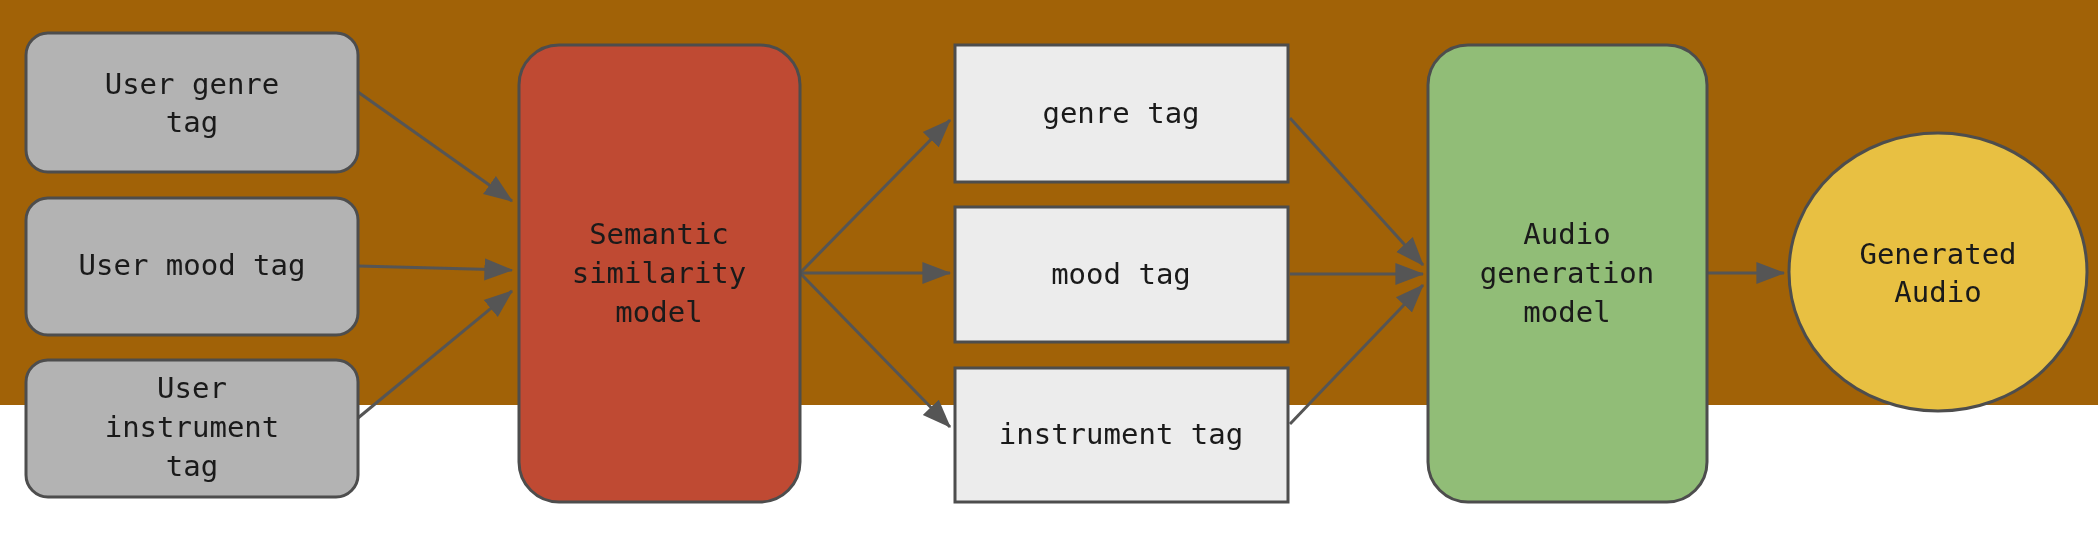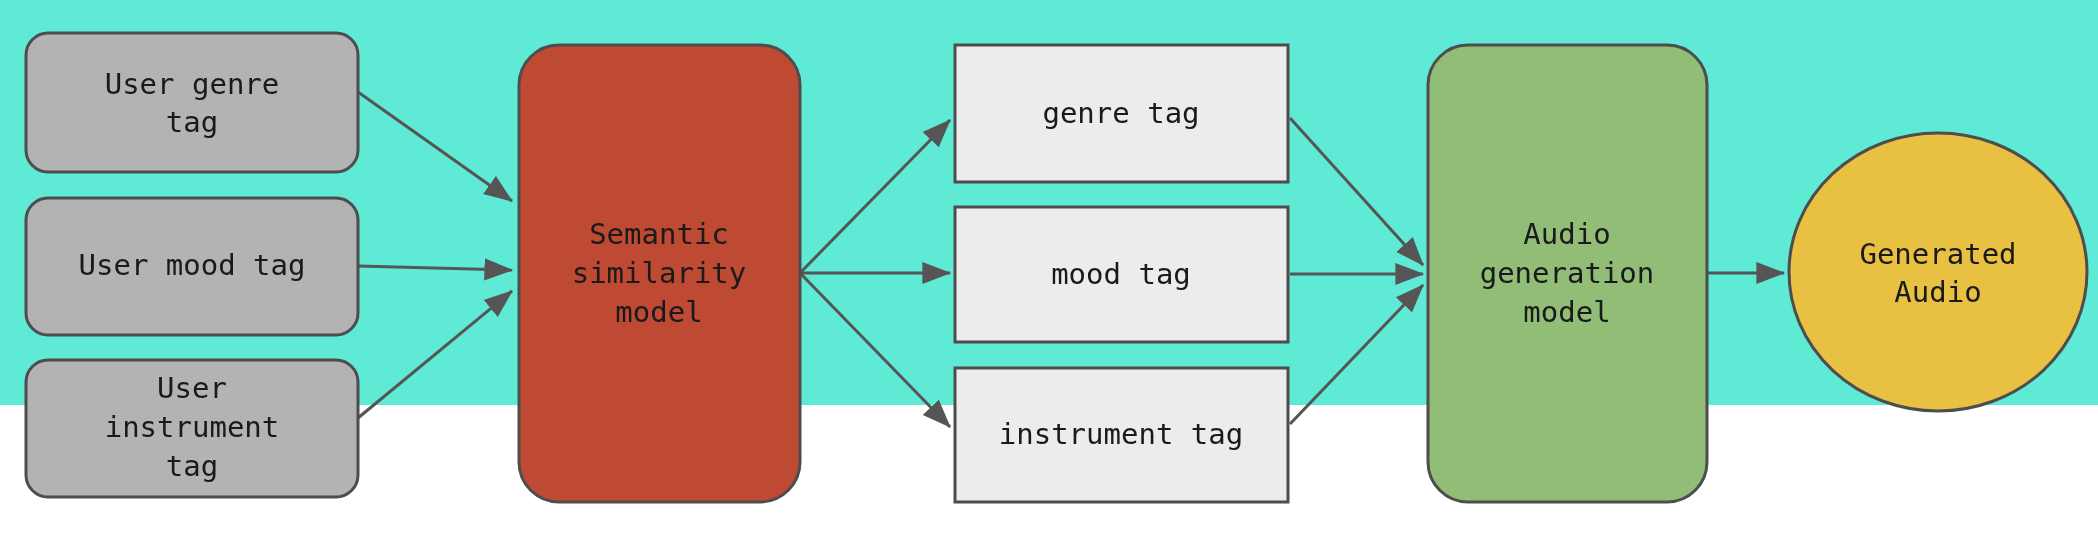--- a/index.html
+++ b/index.html
@@ -10,21 +10,21 @@
   body {
     width: 2098px;
     height: 538px;
     overflow: hidden;
     font-family: "DejaVu Sans Mono", monospace;
   }
   #diagram-root {
     position: relative;
     width: 2098px;
     height: 405px;
-    background: #5eead4;
+    background: #a16207;
   }
   svg#flow-svg {
     position: absolute;
     top: 0;
     left: 0;
     width: 2098px;
     height: 538px;
     display: block;
   }
   .node-label {

